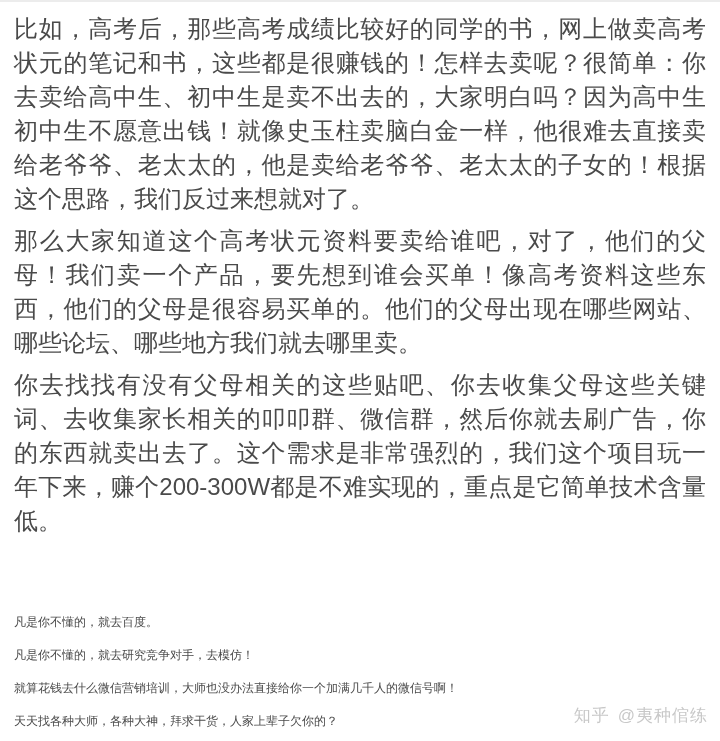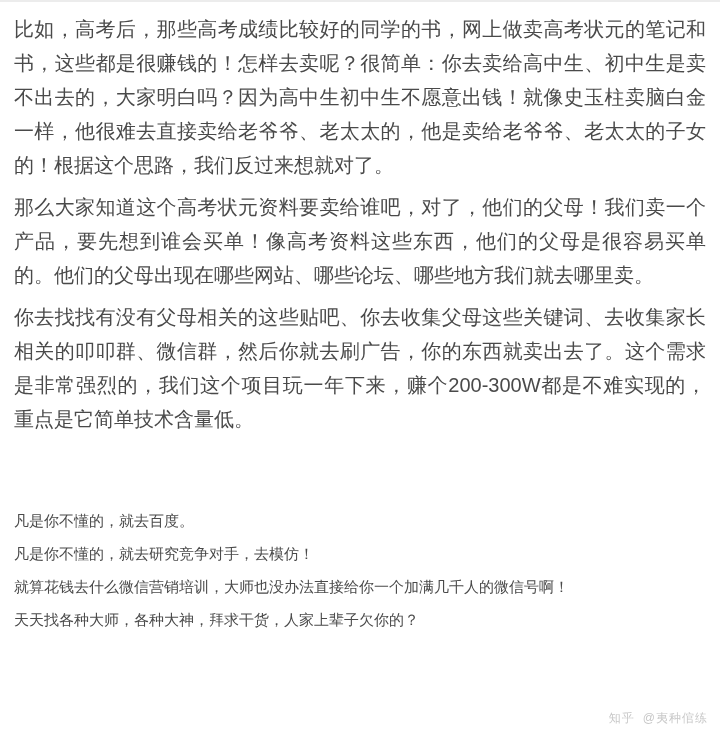--- a/index.html
+++ b/index.html
@@ -17,40 +17,40 @@
   .page {
     box-sizing: border-box;
     width: 720px;
     height: 741px;
     border-top: 2px solid #ececec;
     padding: 10px 14px 0 14px;
     color: #4a4a4a;
   }
   .article p {
     margin: 0 0 8px 0;
-    font-size: 20px;
+    font-size: 24px;
     line-height: 34px;
     text-align: justify;
     text-justify: inter-ideograph;
     color: #4a4a4a;
   }
   .gap {
     height: 30px;
   }
   .footer-block p {
     margin: 0;
-    font-size: 15px;
+    font-size: 12px;
     line-height: 33px;
     text-align: left;
   }
   .watermark {
     position: absolute;
     right: 12px;
     bottom: 14px;
-    font-size: 12px;
+    font-size: 17px;
     color: #c8c8c8;
     letter-spacing: 1px;
     white-space: nowrap;
   }
   .watermark .site {
     margin-right: 8px;
   }
 </style>
 </head>
 <body>

